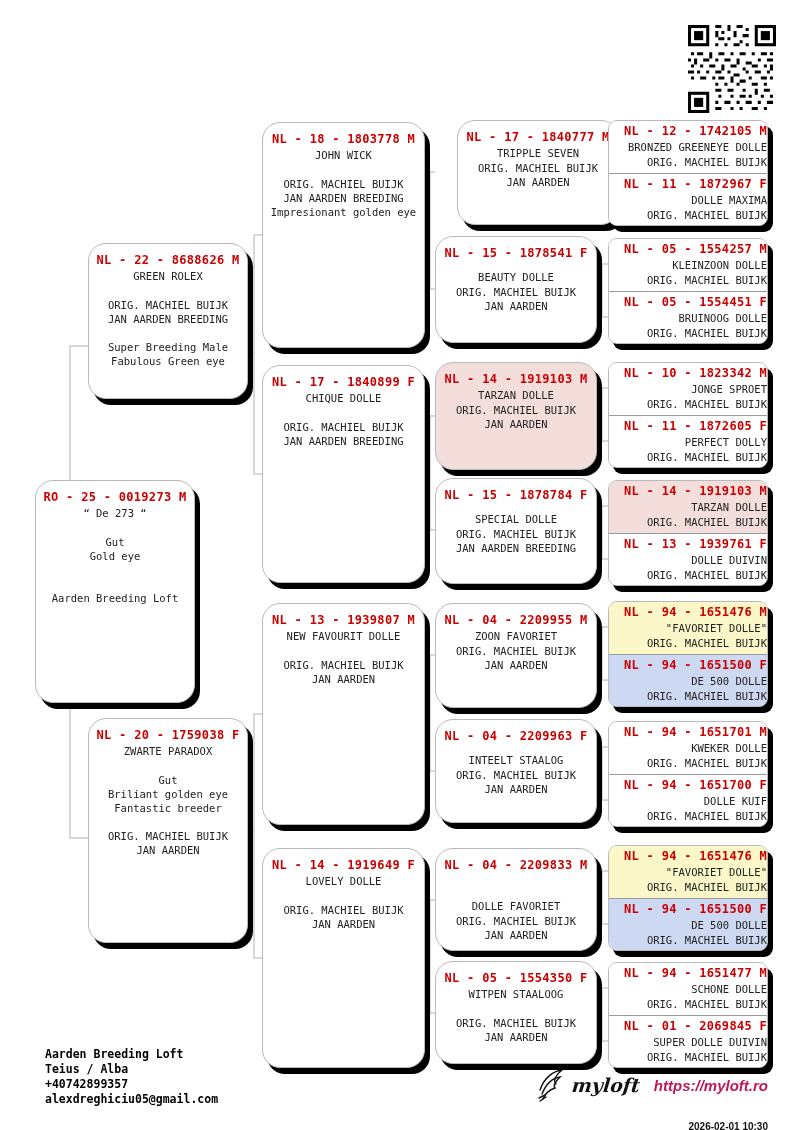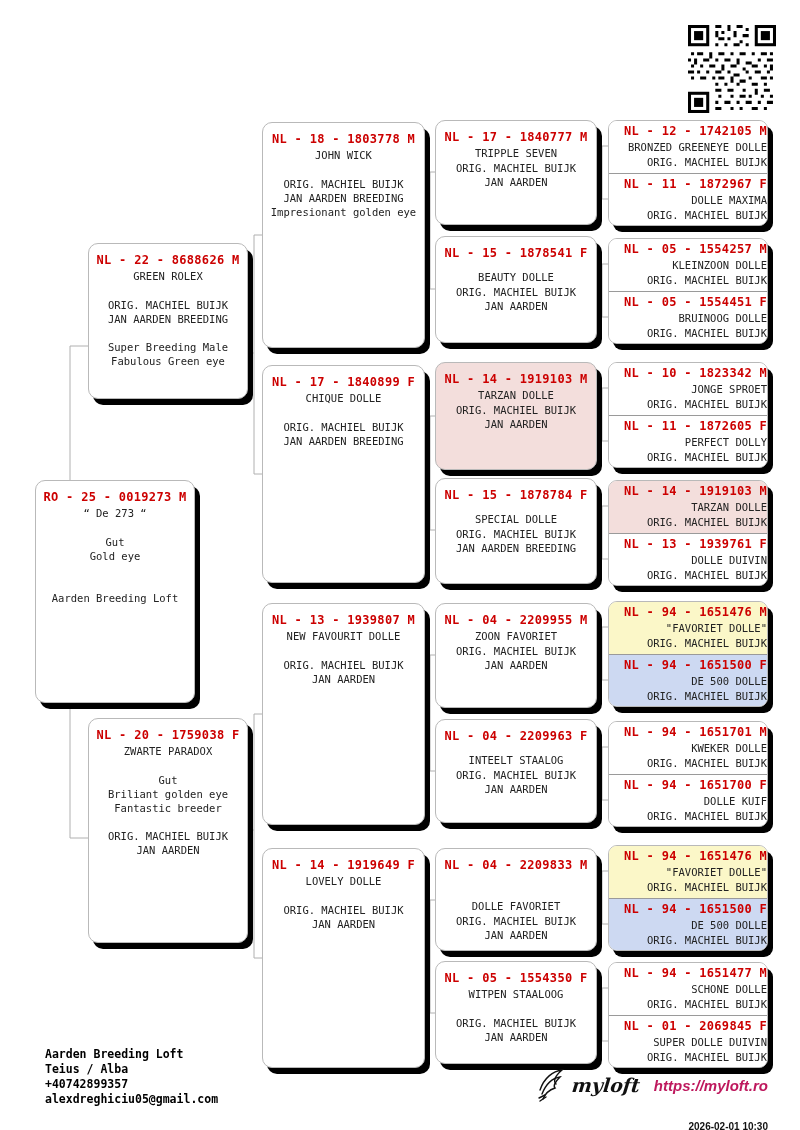--- a/index.html
+++ b/index.html
@@ -2,21 +2,21 @@
 <html><head>
 <meta charset="utf-8">
 <style>
   html,body{margin:0;padding:0;background:#fff;}
   .page{position:relative;width:800px;height:1130px;background:#fff;overflow:hidden;
         font-family:"DejaVu Sans Mono","Liberation Mono",monospace;color:#1c1c1c;}
   .title{position:absolute;left:0;top:20px;width:100%;text-align:center;
          font-size:18px;font-weight:700;letter-spacing:1px;color:#111;}
   .qr{position:absolute;left:688px;top:25px;width:88px;height:88px;}
   .connectors{position:absolute;left:0;top:0;z-index:0;}
-  .box{position:absolute;z-index:1;background:#fff;border:1px solid #b9b9b9;border-radius:10px;
+  .box{position:absolute;z-index:1;background:#fff;border:1px solid #b9b9b9;border-radius:18px;
        box-shadow:5px 6px 0 #000;text-align:center;padding-top:7px;box-sizing:border-box;}
   .ring{font-size:12px;font-weight:700;color:#cc0000;letter-spacing:.3px;line-height:18px;white-space:nowrap;}
   .bname{font-size:10.5px;line-height:15px;color:#222;white-space:nowrap;}
   .bl{font-size:10.5px;line-height:14px;min-height:14px;color:#222;white-space:nowrap;}
   .pair{position:absolute;z-index:1;left:608px;width:160px;height:106px;border:1px solid #b9b9b9;
         border-radius:9px;box-shadow:5px 6px 0 #000;overflow:hidden;background:#fff;box-sizing:border-box;}
   .mini{height:52px;text-align:right;padding-top:2px;box-sizing:border-box;background:#fff;}
   .mini + .mini{border-top:1px solid #9a9a9a;}
   .mini .ring{line-height:17px;}
   .mini .bl{line-height:15px;min-height:15px;}
@@ -127,21 +127,21 @@
     <div class="bl">JAN AARDEN</div>
   </div>
   <div class="box" style="left:262px;top:848px;width:163px;height:220px">
     <div class="ring">NL - 14 - 1919649 F</div>
     <div class="bname">LOVELY DOLLE</div>
     <div class="bl"></div>
     <div class="bl">ORIG. MACHIEL BUIJK</div>
     <div class="bl">JAN AARDEN</div>
   </div>
 
-  <div class="box" style="left:435px;top:120px;width:162px;height:105px">
+  <div class="box" style="left:457px;top:120px;width:162px;height:105px">
     <div class="ring">NL - 17 - 1840777 M</div>
     <div class="bname">TRIPPLE SEVEN</div>
     <div class="bl">ORIG. MACHIEL BUIJK</div>
     <div class="bl">JAN AARDEN</div>
   </div>
   <div class="box" style="left:435px;top:236px;width:162px;height:107px">
     <div class="ring">NL - 15 - 1878541 F</div>
     <div class="bname" style="margin-top:8px">BEAUTY DOLLE</div>
     <div class="bl">ORIG. MACHIEL BUIJK</div>
     <div class="bl">JAN AARDEN</div>

